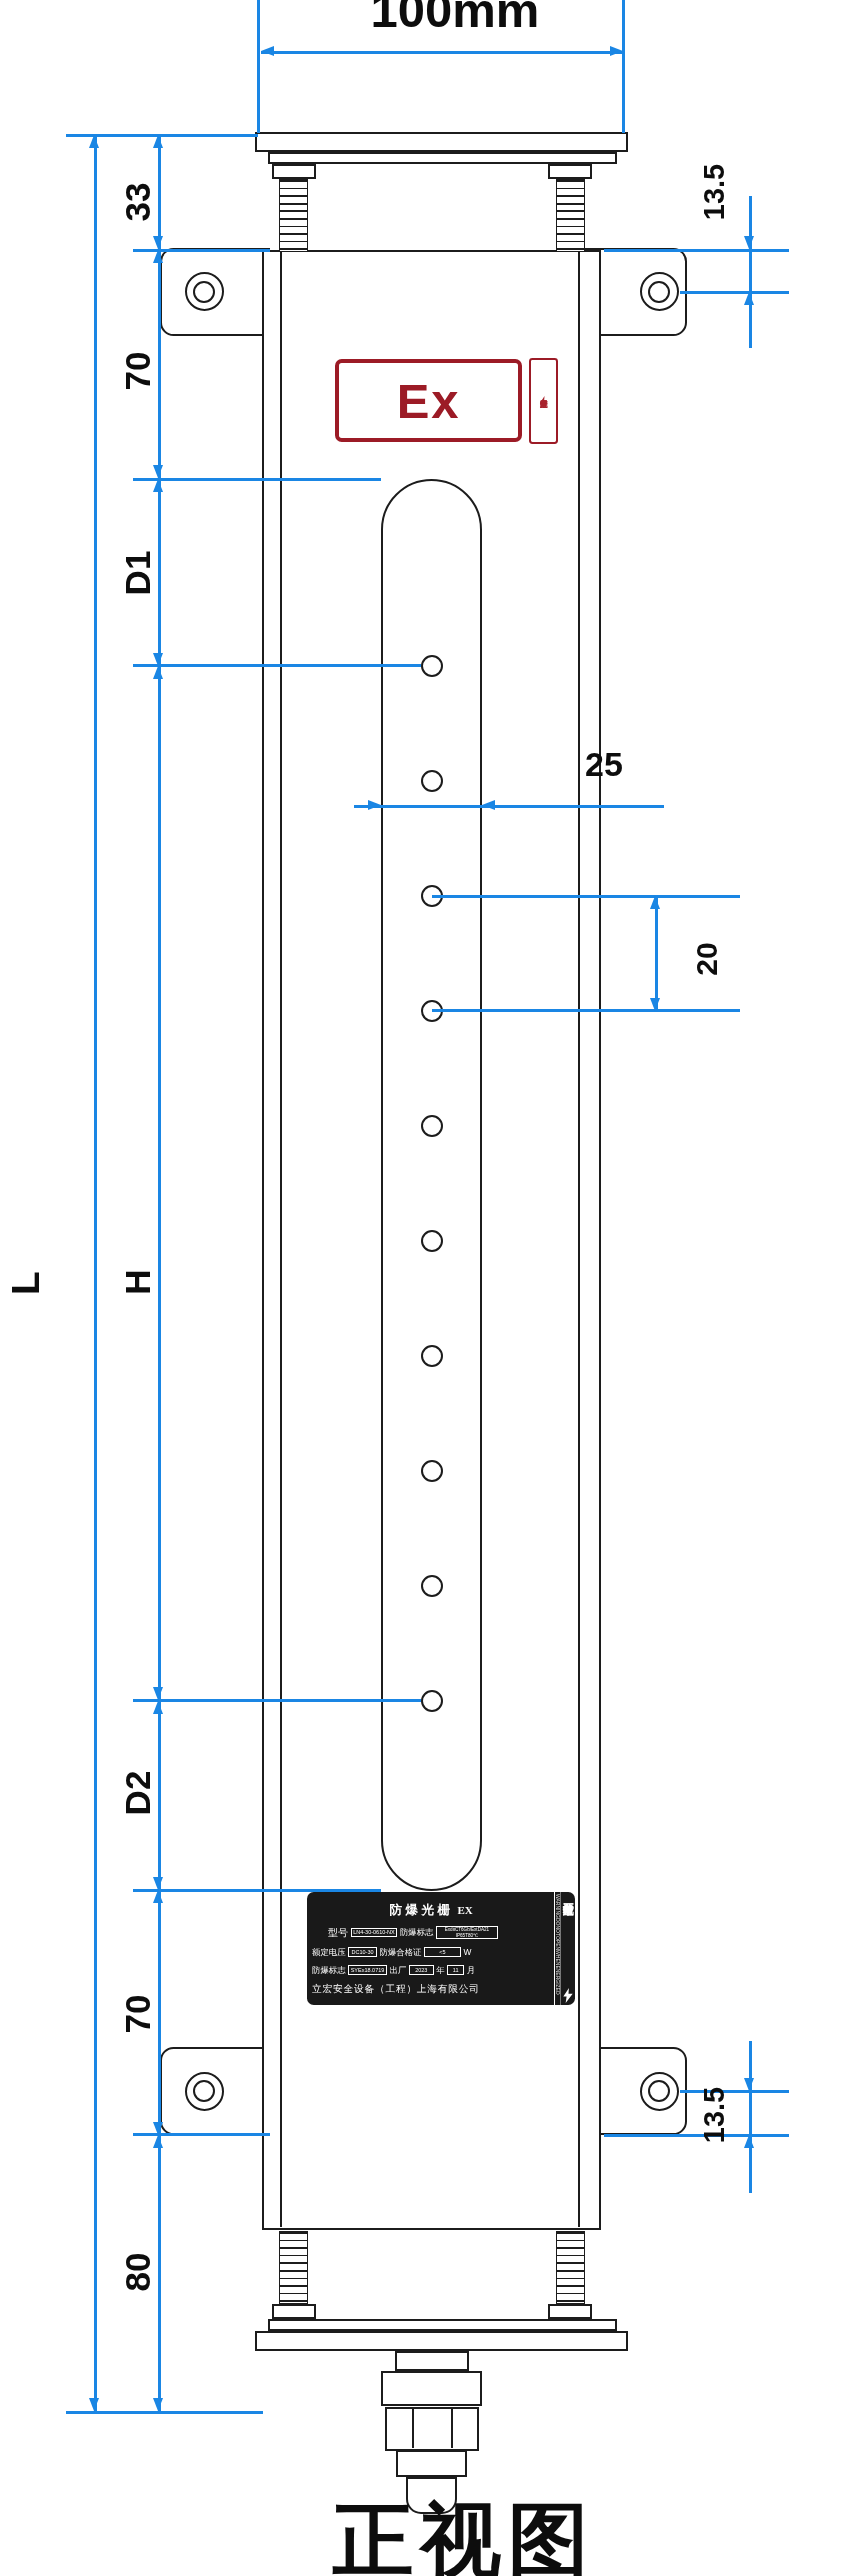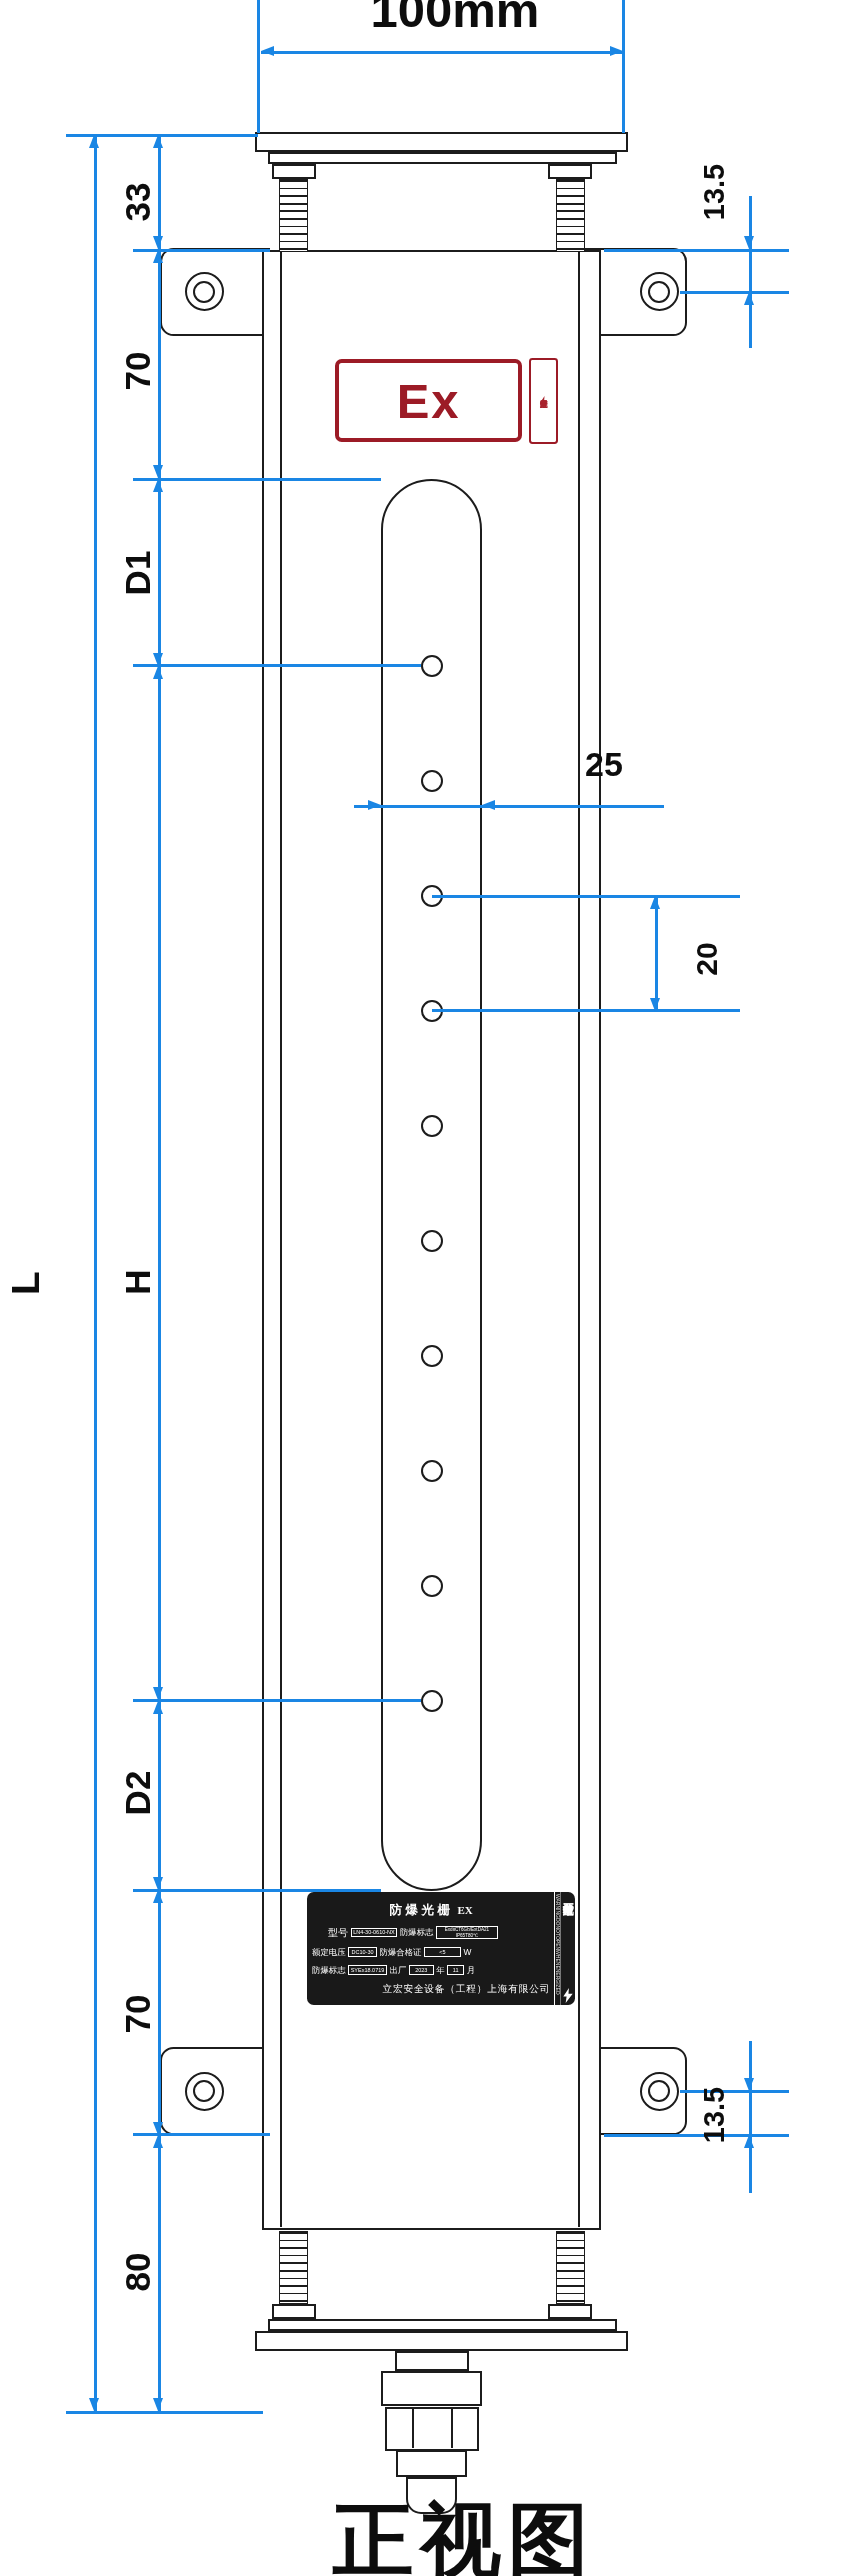--- a/index.html
+++ b/index.html
@@ -40,21 +40,21 @@
   .np-main{flex:1;display:flex;flex-direction:column;justify-content:space-evenly;padding:2.5px 3.4px 2.5px 5px;}
   .np-title-row{display:flex;align-items:center;justify-content:center;gap:4px;}
   .np-title{font-size:12.6px;font-weight:bold;letter-spacing:3.4px;}
   .np-badge{font-size:11px;font-weight:bold;font-family:"Liberation Serif",serif;}
   .np-row{display:flex;align-items:center;gap:2.5px;font-size:8.4px;white-space:nowrap;}
   .np-lab{font-size:8.4px;}
   .np-lab.big{font-size:10px;margin-left:16px;}
   .np-box{border:0.8px solid #fff;padding:0.8px 1.7px;font-size:5.5px;min-width:29px;text-align:center;line-height:1.1;}
   .np-box.tiny{font-size:4.6px;max-width:62px;white-space:normal;}
   .np-unit{font-size:8.4px;}
-  .np-company{text-align:right;font-size:9.7px;letter-spacing:0.8px;font-family:Liberation Mono, monospace;}
+  .np-company{text-align:left;font-size:9.7px;letter-spacing:0.8px;font-family:Liberation Mono, monospace;}
   .np-side{display:flex;border-left:1.7px solid #fff;}
   .np-side-en{writing-mode:vertical-rl;font-size:5px;letter-spacing:0;line-height:1;padding:1.7px 0;
               border-right:0.8px solid #777;color:#ddd;}
   .np-side-cn-wrap{display:flex;flex-direction:column;align-items:center;justify-content:space-between;
               padding:2.5px 1.7px;}
   .np-side-cn{writing-mode:vertical-rl;text-orientation:upright;font-size:11px;font-weight:bold;line-height:1;}
 </style>
 </head>
 <body>
 

